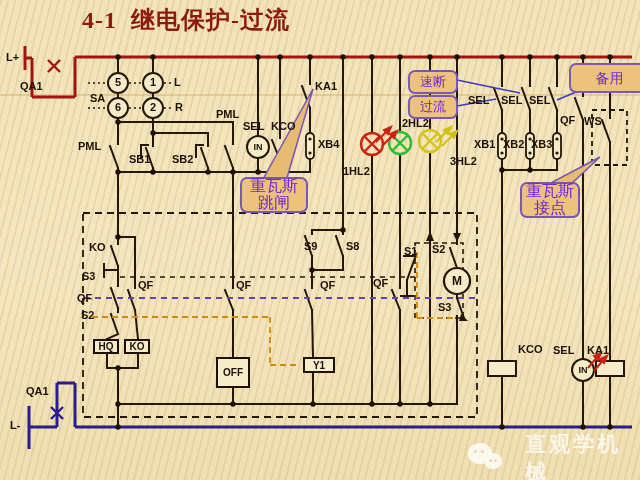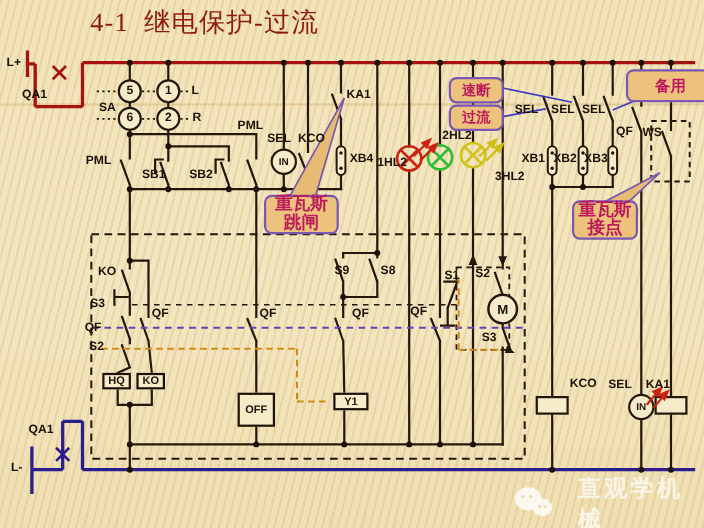--- a/index.html
+++ b/index.html
@@ -4,29 +4,29 @@
 <style>
   html,body{margin:0;padding:0}
   #stage{position:relative;width:640px;height:480px;overflow:hidden;
     background:
       repeating-linear-gradient(104deg, rgba(198,164,96,.22) 0 2px, rgba(0,0,0,0) 2px 7px),
       linear-gradient(180deg,#f2e3ba 0%,#f4e6c0 55%,#efdfb2 100%);
     font-family:"Liberation Sans",sans-serif;}
   #band{position:absolute;left:0;top:94px;width:640px;height:2px;background:rgba(197,160,88,.35)}
   svg{position:absolute;left:0;top:0;z-index:1}
   #title{position:absolute;left:82px;top:4px;z-index:2;
-    font-family:"Liberation Serif","DejaVu Serif",serif;font-weight:normal;
+    font-family:"Liberation Serif","DejaVu Serif",serif;font-weight:bold;
     font-size:24px;color:#8d1a0e;letter-spacing:1px;white-space:pre}
   .lbl{position:absolute;z-index:2;font-weight:bold;font-size:11px;color:#1d1105;white-space:nowrap}
   .lblc{position:absolute;z-index:2;font-weight:bold;color:#1d1105;text-align:center;white-space:nowrap}
   .cbox{position:absolute;z-index:2;border:2px solid #1d1105;background:#f6ecca;color:#1d1105;
     font-weight:bold;font-size:10px;text-align:right;box-sizing:border-box;
     display:flex;align-items:center;justify-content:center}
   .callout{position:absolute;z-index:3;background:#ecc27c;border:2px solid #7a57b0;border-radius:7px;
-    color:#be185d;font-weight:bold;font-size:13px;box-sizing:border-box;
+    color:#6d28d9;font-weight:normal;font-size:13px;box-sizing:border-box;
     display:flex;align-items:center;justify-content:center;text-align:center;line-height:1.05}
   .callout.two{flex-direction:column;font-size:16px}
   #wm{position:absolute;left:468px;top:430px;z-index:4;display:flex;align-items:center;opacity:.85}
   #wm .logo{position:relative;width:40px;height:34px}
   #wm .b1{position:absolute;left:0;top:2px;width:24px;height:21px;border-radius:50%;background:rgba(255,255,255,.92)}
   #wm .b2{position:absolute;left:16px;top:12px;width:18px;height:16px;border-radius:50%;background:rgba(255,255,255,.92)}
   #wm .e{position:absolute;width:3px;height:3px;border-radius:50%;background:#e9d9a8}
   #wm .txt{font-weight:bold;font-size:21px;color:rgba(255,255,255,.85);letter-spacing:3px;margin-left:19px}
 </style>
 </head>
@@ -226,21 +226,21 @@
   <div class="lbl" style="left:174px;top:76px">L</div>
   <div class="lbl" style="left:175px;top:101px">R</div>
   <div class="lbl" style="left:78px;top:140px">PML</div>
   <div class="lbl" style="left:216px;top:108px">PML</div>
   <div class="lbl" style="left:129px;top:153px">SB1</div>
   <div class="lbl" style="left:172px;top:153px">SB2</div>
   <div class="lbl" style="left:315px;top:80px">KA1</div>
   <div class="lbl" style="left:243px;top:120px">SEL</div>
   <div class="lbl" style="left:271px;top:120px">KCO</div>
   <div class="lbl" style="left:318px;top:138px">XB4</div>
-  <div class="lbl" style="left:343px;top:142px">1HL2</div>
+  <div class="lbl" style="left:343px;top:165px">1HL2</div>
   <div class="lbl" style="left:402px;top:117px">2HL2</div>
   <div class="lbl" style="left:450px;top:155px">3HL2</div>
   <div class="lbl" style="left:468px;top:94px">SEL</div>
   <div class="lbl" style="left:501px;top:94px">SEL</div>
   <div class="lbl" style="left:529px;top:94px">SEL</div>
   <div class="lbl" style="left:474px;top:138px">XB1</div>
   <div class="lbl" style="left:503px;top:138px">XB2</div>
   <div class="lbl" style="left:531px;top:138px">XB3</div>
   <div class="lbl" style="left:560px;top:114px">QF</div>
   <div class="lbl" style="left:584px;top:115px">WS</div>

